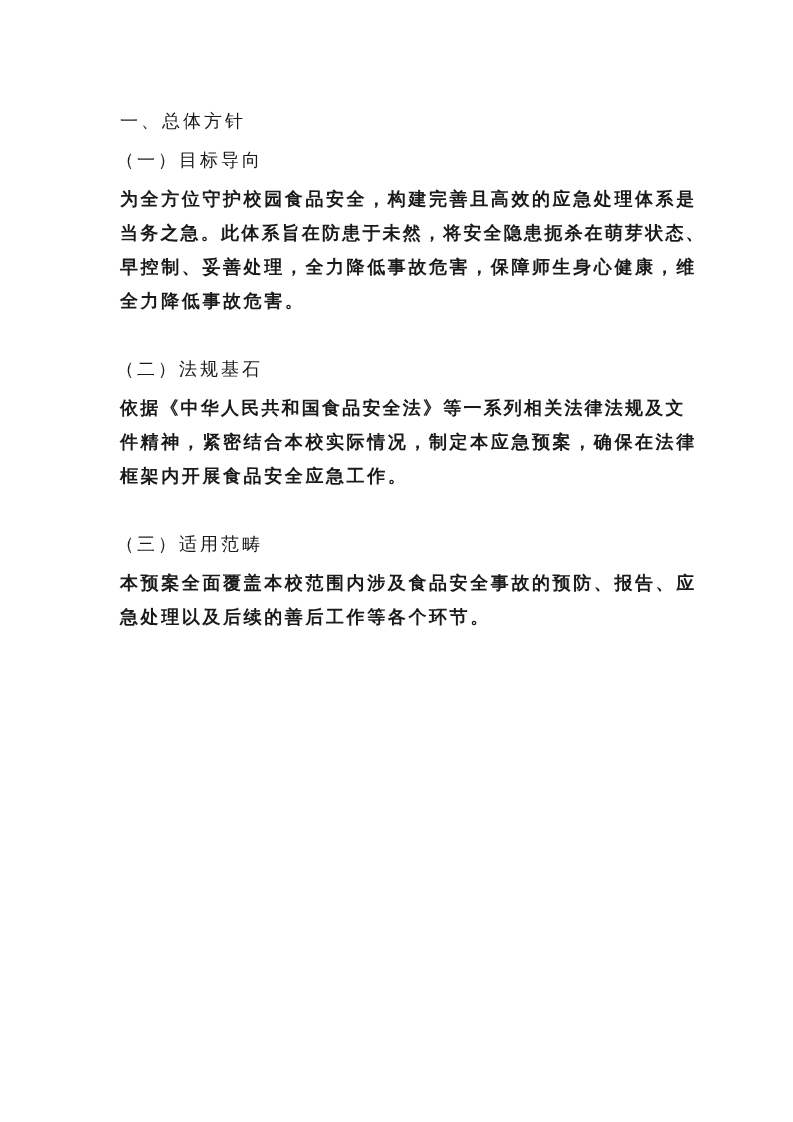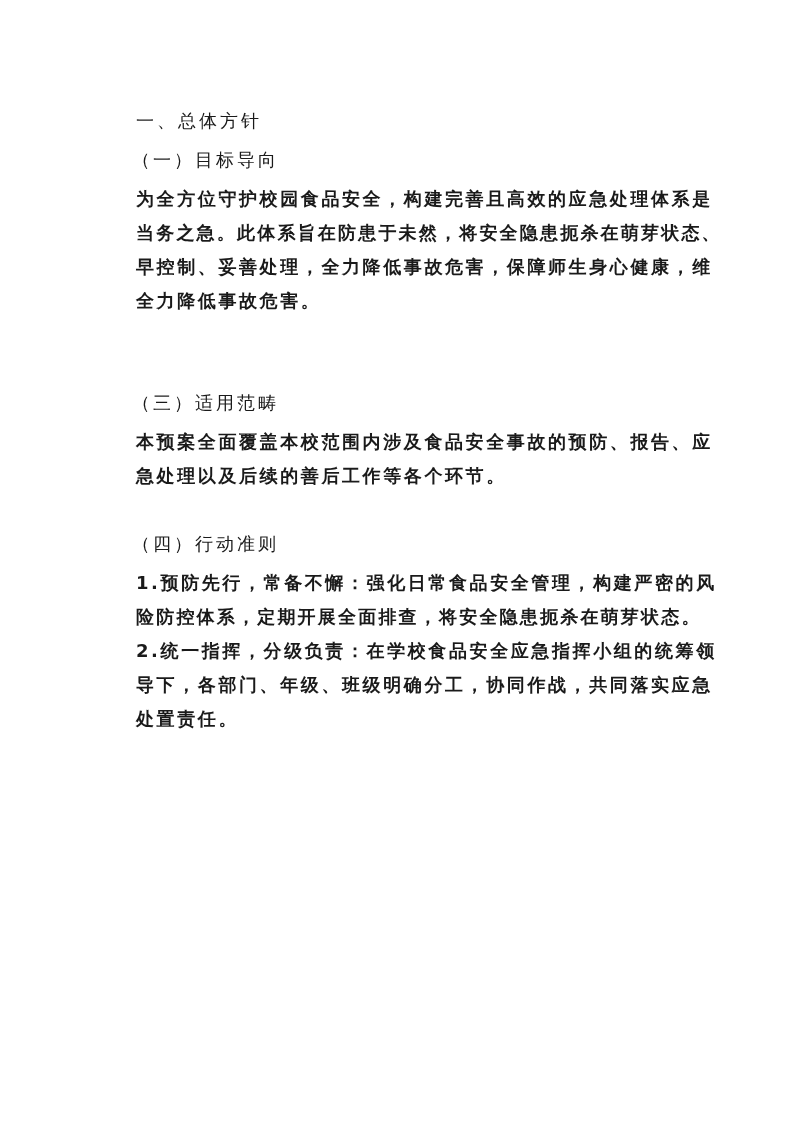--- a/index.html
+++ b/index.html
@@ -10,21 +10,21 @@
     body {
       width: 793px;
       height: 1122px;
       position: relative;
       overflow: hidden;
       font-family: "DejaVu Sans", "Liberation Sans", sans-serif;
       color: #1a1a1a;
     }
     .page {
       position: absolute;
-      left: 136px;
+      left: 120px;
       top: 104px;
       width: 556px;
     }
     .line {
       font-size: 18px;
       line-height: 34px;
       height: 34px;
       white-space: nowrap;
       letter-spacing: 2.6px;
       margin: 0;
@@ -62,37 +62,35 @@
     <div class="para">
       <div class="line">为全方位守护校园食品安全，构建完善且高效的应急处理体系是</div>
       <div class="line tight">当务之急。此体系旨在防患于未然，将安全隐患扼杀在萌芽状态、</div>
       <div class="line">早控制、妥善处理，全力降低事故危害，保障师生身心健康，维</div>
       <div class="line">全力降低事故危害。</div>
     </div>
   </div>
 
   <div class="gap"></div>
 
+  <div>
+    <div class="line heading2">（二）法规基石</div>
+    <div class="para">
+      <div class="line tight">依据《中华人民共和国食品安全法》等一系列相关法律法规及文</div>
+      <div class="line">件精神，紧密结合本校实际情况，制定本应急预案，确保在法律</div>
+      <div class="line">框架内开展食品安全应急工作。</div>
+    </div>
+  </div>
 
   <div class="gap"></div>
 
   <div>
     <div class="line heading2">（三）适用范畴</div>
     <div class="para">
       <div class="line">本预案全面覆盖本校范围内涉及食品安全事故的预防、报告、应</div>
       <div class="line">急处理以及后续的善后工作等各个环节。</div>
     </div>
   </div>
 
   <div class="gap"></div>
 
-  <div>
-    <div class="line heading2">（四）行动准则</div>
-    <div class="para">
-      <div class="line">1.预防先行，常备不懈：强化日常食品安全管理，构建严密的风</div>
-      <div class="line tight">险防控体系，定期开展全面排查，将安全隐患扼杀在萌芽状态。</div>
-      <div class="line">2.统一指挥，分级负责：在学校食品安全应急指挥小组的统筹领</div>
-      <div class="line">导下，各部门、年级、班级明确分工，协同作战，共同落实应急</div>
-      <div class="line">处置责任。</div>
-    </div>
-  </div>
 
 </div>
 
 </body></html>

